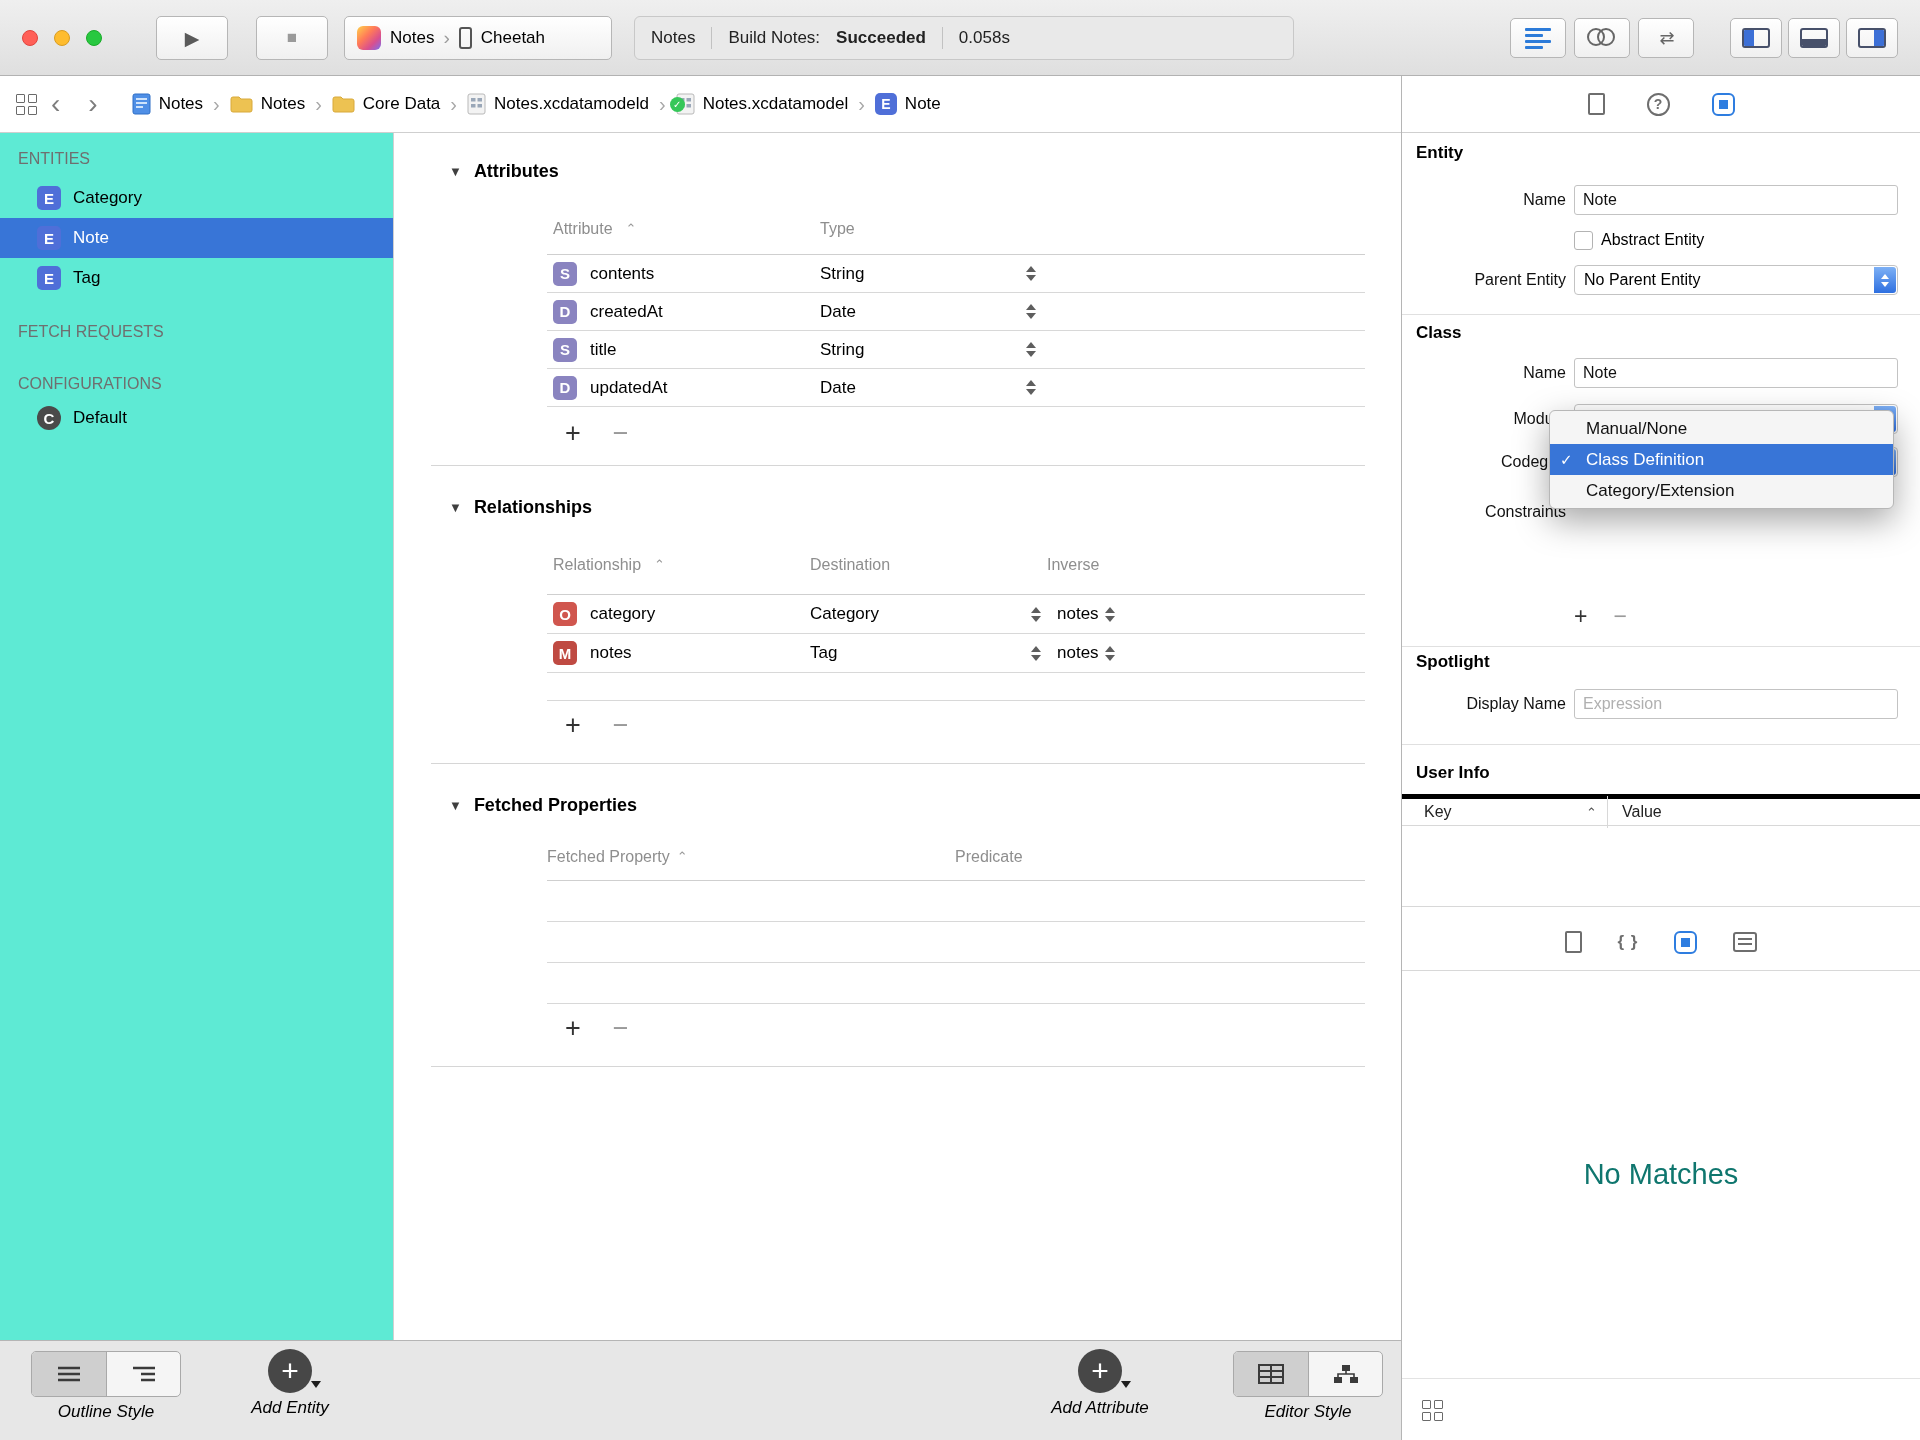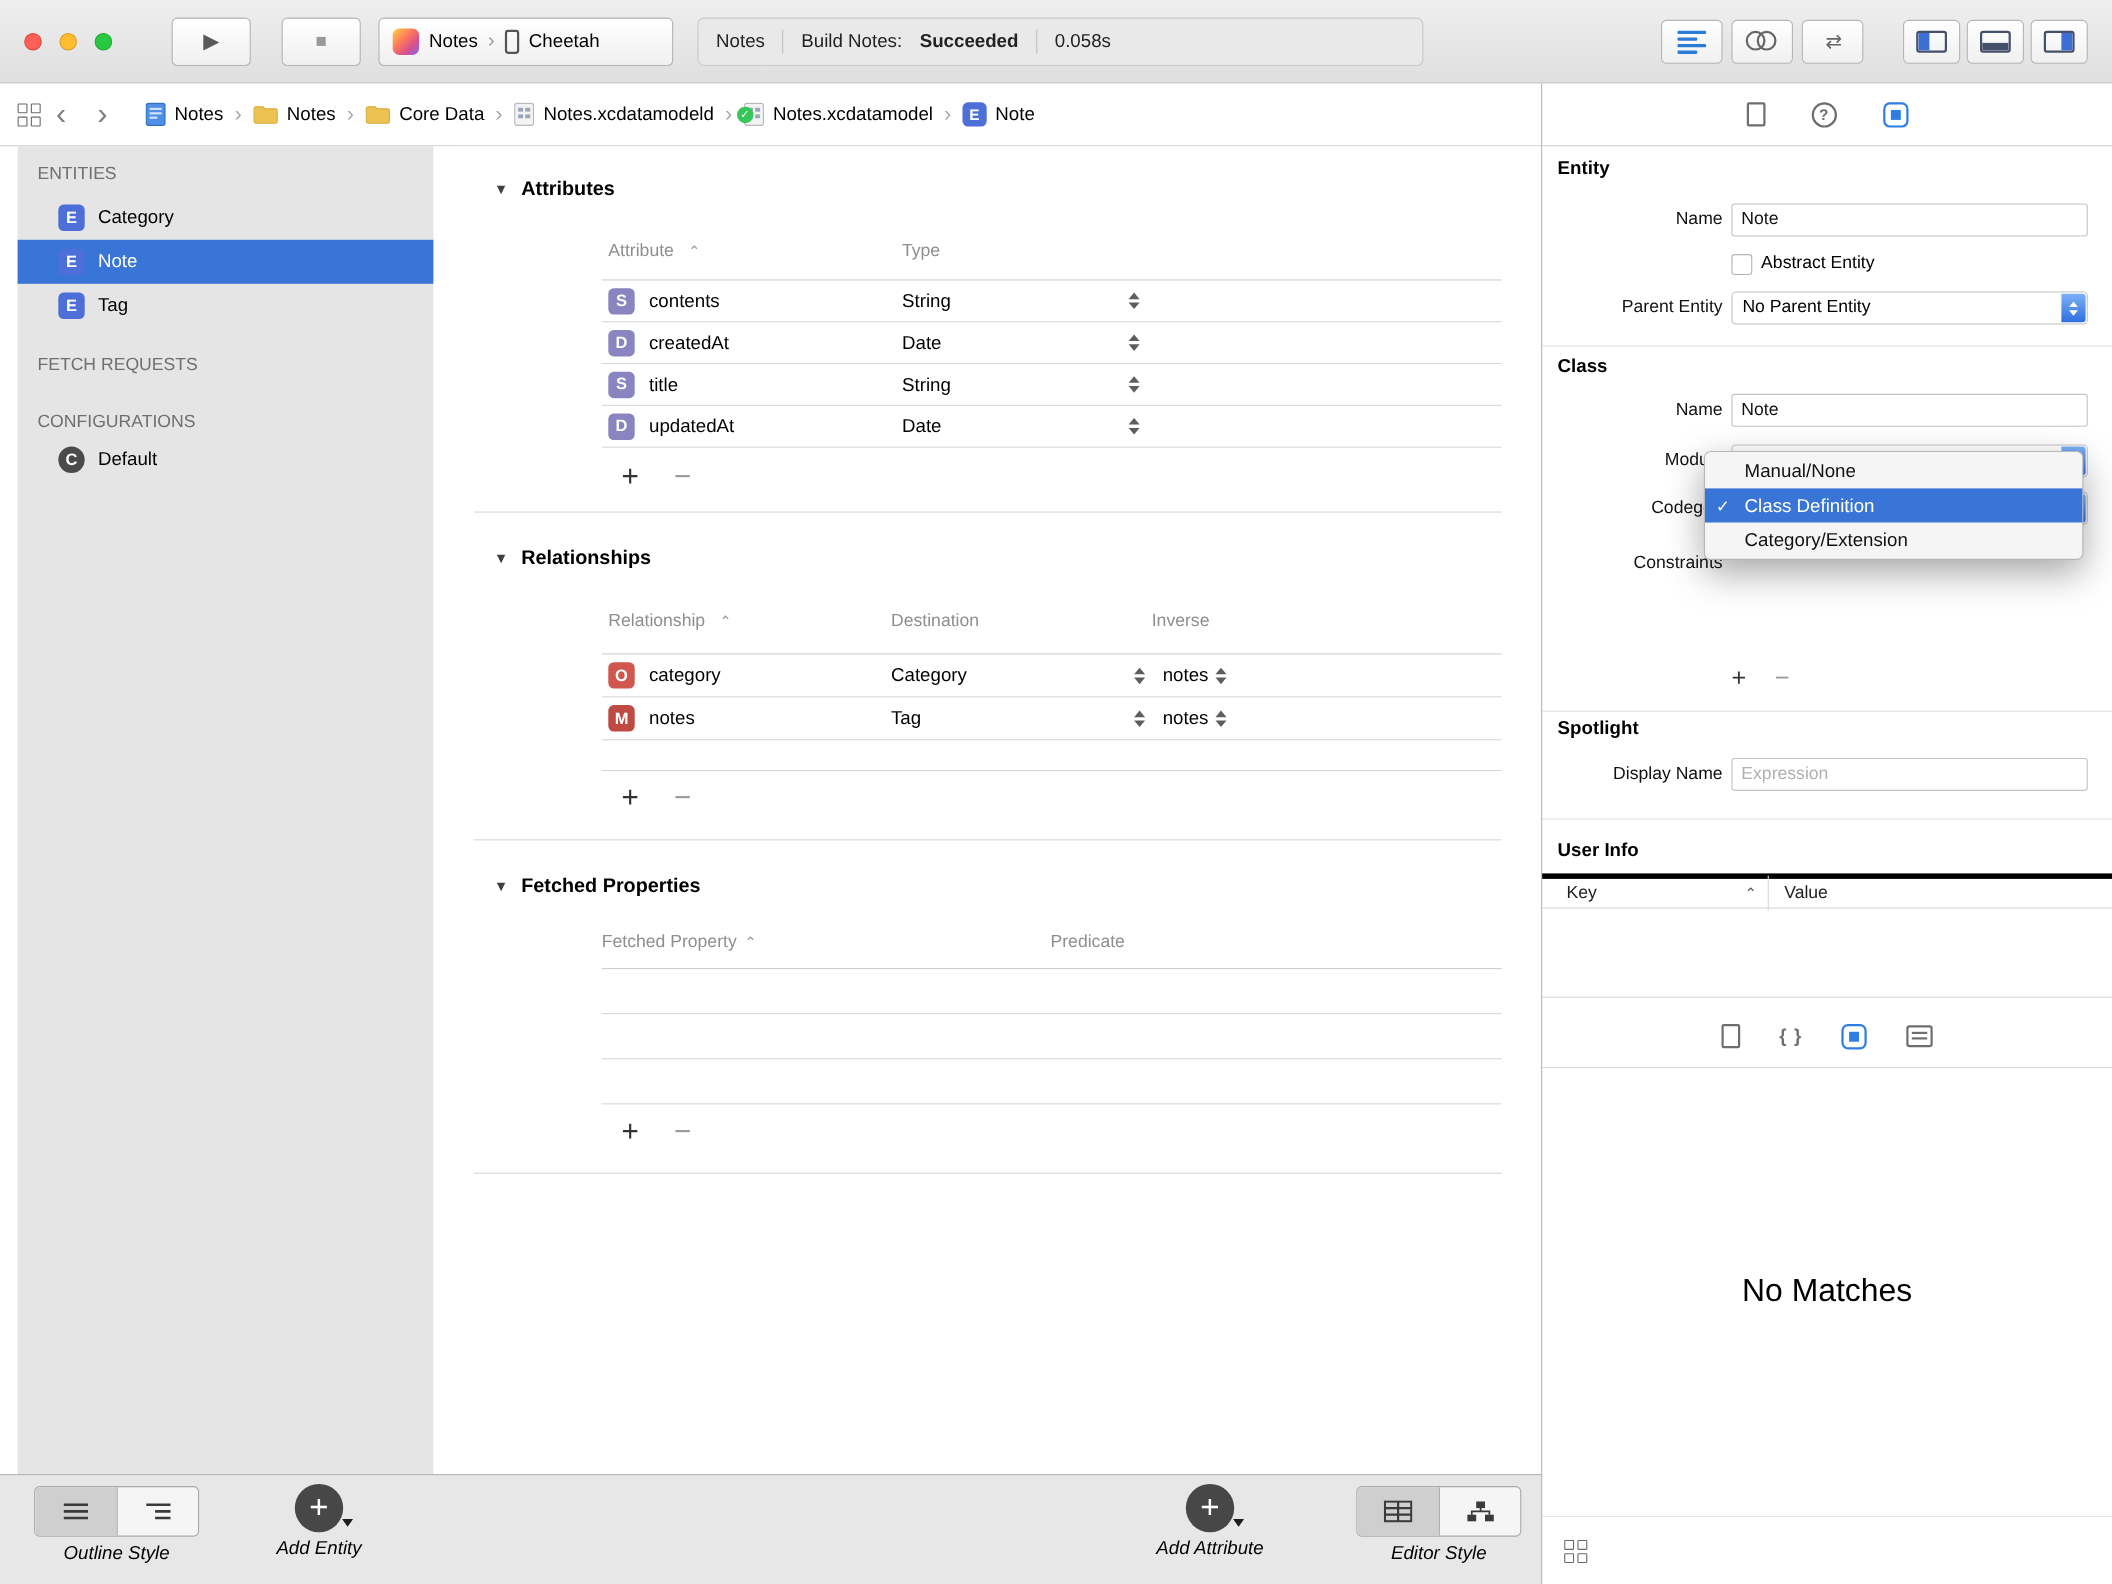--- a/index.html
+++ b/index.html
@@ -56,21 +56,21 @@
   .badge-c { background:#4a4a4a; border-radius:50%; }
   .badge-s,.badge-d { background:#8a84c0; }
   .badge-o { background:#d0564e; }
   .badge-m { background:#bf4a42; }
   .badge.small { width:22px; height:22px; font-size:14px; }
   .model-ico { position:relative; }
   .check-badge { position:absolute; left:-6px; top:4px; width:15px; height:15px; border-radius:50%;
     background:#35c759; color:#fff; font-size:10px; display:flex; align-items:center; justify-content:center; }
 
   
-  .sidebar { position:absolute; left:16px; top:133px; width:394px; height:1207px; background:#e5e5e5;
+  .sidebar { position:absolute; left:0; top:133px; width:394px; height:1207px; background:#5eead4;
     border-right:1px solid #d0d0d0; }
   .side-header { height:28px; padding-left:18px; font-size:16px; color:#6f6f6f; display:flex; align-items:center; }
   .side-item { height:40px; padding-left:37px; display:flex; align-items:center; gap:12px; font-size:17px; }
   .side-item.selected { background:#3875d7; color:#fff; }
 
   
   .editor { position:absolute; left:394px; top:133px; width:1007px; height:1207px; background:#fff; overflow:hidden; }
   .sec-header { height:28px; margin-top:24px; padding-left:55px; display:flex; align-items:center; gap:12px; }
   .sec-header.later { margin-top:27px; }
   .disclosure { font-size:13px; color:#3f3f3f; }
@@ -157,21 +157,21 @@
   .kv-key { width:205px; padding-left:22px; display:flex; align-items:center; }
   .kv-caret { margin-left:auto; margin-right:10px; font-size:13px; color:#555; }
   .kv-vline { width:1px; height:32px; background:#d8d8d8; }
   .kv-value { padding-left:14px; }
   .libtabs { position:absolute; left:0; right:0; top:846px; height:40px; display:flex; align-items:center;
     justify-content:center; gap:36px; }
   .brace-ico { color:#6e6e6e; font-size:17px; font-weight:bold; letter-spacing:1px; }
   .grid-lines-ico { width:24px; height:20px; border:2px solid #6e6e6e; border-radius:3px; position:relative; }
   .grid-lines-ico i { position:absolute; left:3px; right:3px; height:2px; background:#6e6e6e; }
   .nomatches { position:absolute; left:0; right:0; top:895px; height:407px; display:flex;
-    align-items:center; justify-content:center; font-size:29px; color:#000000; }
+    align-items:center; justify-content:center; font-size:29px; color:#0f766e; }
   .filterbar-line { position:absolute; left:0; right:0; top:1302px; height:1px; background:#e3e3e3; }
   .filterfield { position:absolute; left:58px; top:1317px; width:444px; height:36px; border:1px solid #c6c6c6;
     border-radius:7px; background:#fff; display:flex; align-items:center; gap:8px; padding:0 10px; }
   .filterfield input { border:none; outline:none; flex:1; font-size:17px; font-family:inherit; }
   .filterfield input::placeholder { color:#b4b4b4; }
   .squares-ico { display:grid; grid-template-columns:9px 9px; grid-template-rows:9px 9px; gap:3px; }
   .squares-ico i { border:1.5px solid #6a6a6a; border-radius:1px; display:block; }
   .insp-squares { position:absolute; left:20px; top:1324px; }
 
   

